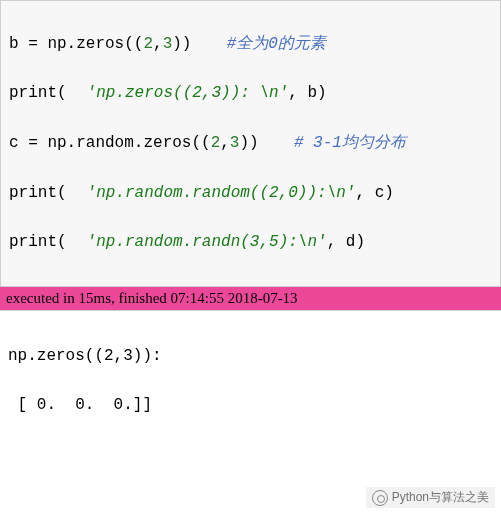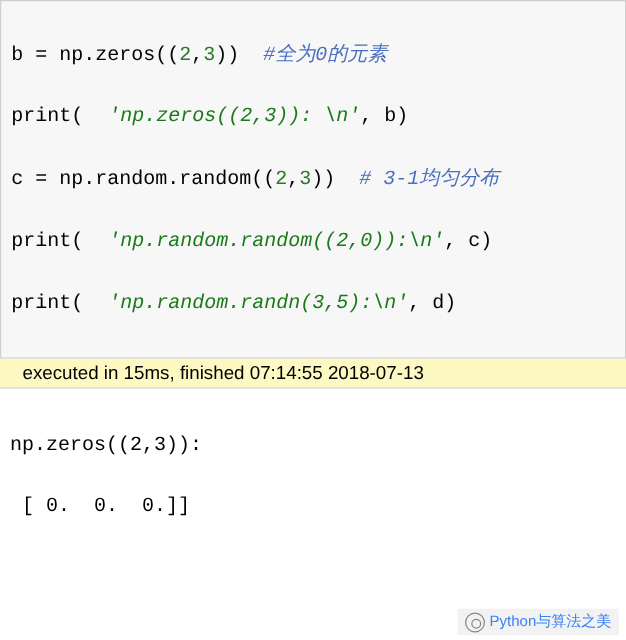--- a/index.html
+++ b/index.html
@@ -16,45 +16,45 @@
   }
   .code-cell {
     background: #f7f7f7;
     border: 1px solid #cfcfcf;
     padding: 6px 8px 6px 8px;
     line-height: 1.55;
     font-size: 16px;
     white-space: pre;
   }
   .exec-bar {
-    font-family: Liberation Sans, sans-serif;
+    font-family: Liberation Serif, serif;
     font-size: 15px;
-    padding: 3px 18px;
+    padding: 3px 6px;
     border-bottom: 1px solid #cfcfcf;
-    background: #fef9c3;
+    background: #ec4899;
   }
   .output-cell {
     background: #ffffff;
     padding: 8px 8px 8px 8px;
     line-height: 1.55;
     font-size: 16px;
     white-space: pre;
     font-family: "Courier New", monospace;
   }
   .num { color: #2a7a2a; }
   .str { color: #1a7a1a; font-style: italic; margin-left: 20px; }
-  .cmt { color: #4a6fbf; font-style: italic; }
+  .cmt { color: #4a6fbf; font-style: italic; margin-left: 16px; }
   .watermark {
     position: absolute;
     right: 6px;
     bottom: 4px;
     background: rgba(240,240,240,0.85);
     font-family: Arial, sans-serif;
     font-size: 12px;
-    color: #3b82f6;
+    color: #737373;
     padding: 2px 6px;
     display: flex;
     align-items: center;
     gap: 4px;
     justify-content: space-between;
   }
   .wm-icon {
     width: 16px; height: 16px;
     border-radius: 50%;
     border: 1px solid #888;
@@ -69,21 +69,21 @@
     border-radius: 50%;
     left: 4px; top: 4px;
   }
 </style>
 </head>
 <body>
 
 <div class="code-cell">
 <div><span>b = np.zeros((</span><span class="num">2</span><span>,</span><span class="num">3</span><span>))  </span><span class="cmt">#全为0的元素</span></div>
 <div><span>print(</span><span class="str">'np.zeros((2,3)): \n'</span><span>, b)</span></div>
-<div><span>c = np.random.random((</span><span class="num">2</span><span>,</span><span class="num">3</span><span>))  </span><span class="cmt"># 3-1均匀分布</span></div>
+<div><span>c = np.random.zeros((</span><span class="num">2</span><span>,</span><span class="num">3</span><span>))  </span><span class="cmt"># 3-1均匀分布</span></div>
 <div><span>print(</span><span class="str">'np.random.random((2,0)):\n'</span><span>, c)</span></div>
 <div><span>print(</span><span class="str">'np.random.randn(3,5):\n'</span><span>, d)</span></div>
 </div>
 
 <div class="exec-bar">executed in 15ms, finished 07:14:55 2018-07-13</div>
 
 <div class="output-cell">
 <div>np.zeros((2,3)):</div>
 <div> [ 0.  0.  0.]]</div>
 

